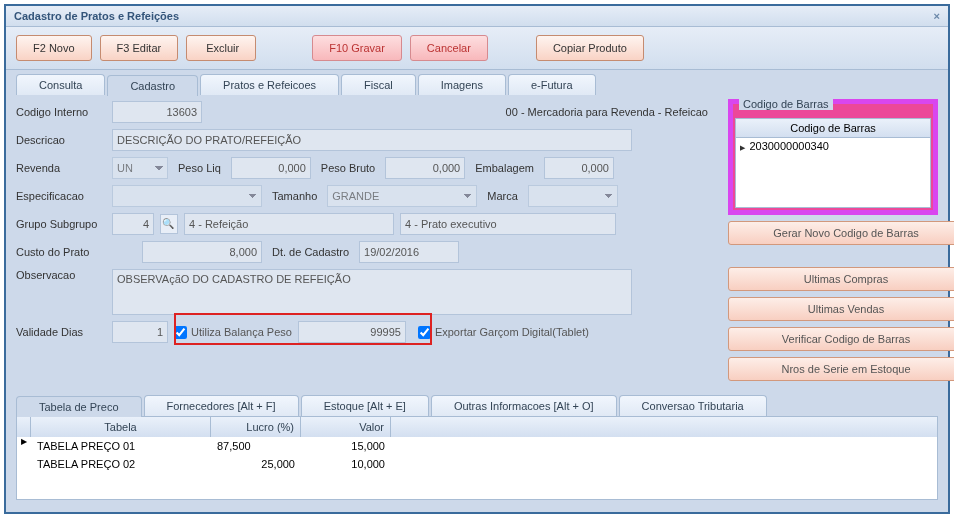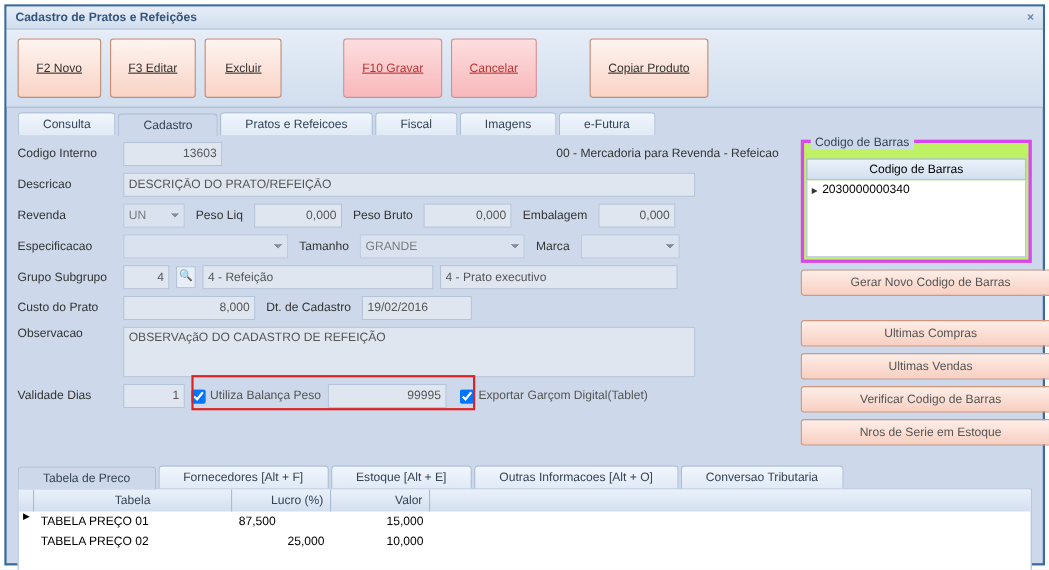--- a/index.html
+++ b/index.html
@@ -1,35 +1,35 @@
 <!DOCTYPE html>
 <html><head>
 <meta charset="utf-8">
 <style>
   * { box-sizing: border-box; margin: 0; padding: 0; font-family: Tahoma, Arial, sans-serif; font-size: 11px; }
   body { background: #fff; padding: 4px; }
   .window { border: 2px solid #3a6b9c; width: 946px; height: 510px; background: #cdd9ea; position: relative; }
   .title-bar { background: linear-gradient(#e6edf7,#d1deee); padding: 4px 8px; border-bottom: 1px solid #a8bcd4; font-weight: bold; color: #34557a; }
   .title-bar .close-x { float: right; color: #6a87a8; cursor: default; }
   .toolbar { padding: 8px 10px; background: linear-gradient(#e6edf7,#d1deee); border-bottom:1px solid #a8bcd4; display:flex; gap:8px; }
-  .btn { background: linear-gradient(#fef4f0,#f9d3c5); border:1px solid #c58b70; border-radius:3px; padding:20px 16px; color:#333; min-width:70px; text-align:center; cursor:pointer;text-decoration:underline;}
+  .btn { background: linear-gradient(#fef4f0,#f9d3c5); border:1px solid #c58b70; border-radius:3px; padding:6px 16px; color:#333; min-width:70px; text-align:right; cursor:pointer;}
   .btn.pink { background: linear-gradient(#fddedf,#f8b8bb); color:#b33; border-color:#d68a8f;}
   .btn.copy { margin-left:40px;}
   .tabstrip { display:flex; padding:4px 10px 0 10px; gap:2px;}
   .tab { background:linear-gradient(#f1f6fd,#e0e9f5); border:1px solid #a8bcd4; border-bottom:none; padding:4px 22px; border-radius:4px 4px 0 0; color:#345; cursor:pointer;}
   .tab.active { background:#cdd9ea; font-weight:normal; position:relative; top:1px;}
   .form-area { padding:6px 10px 0 10px; position:relative; height:300px;}
   .row { display:flex; align-items:center; margin-bottom:6px; gap:6px;}
   .lbl { width:90px; color:#333; }
   .lbl-sm { color:#333; padding:0 4px;}
   input[type=text], select, .fieldlike { background:#dfe6f0; border:1px solid #b3c4da; padding:3px 4px; color:#555; height:22px;}
   select { appearance:none; -webkit-appearance:none; padding-right:18px; background-image:linear-gradient(45deg,transparent 50%,#667 50%),linear-gradient(-45deg,transparent 50%,#667 50%); background-position:right 8px center,right 4px center; background-size:4px 4px; background-repeat:no-repeat;}
   textarea { background:#dfe6f0; border:1px solid #b3c4da; padding:3px 4px; color:#555; resize:none;}
   .right-panel { position:absolute; right:10px; top:4px; width:210px;}
-  .fieldset { border:3px solid #d946ef; padding:2px; background:#bef264; margin-bottom:4px;}
+  .fieldset { border:5px solid #d946ef; padding:2px; background:#ec4899; margin-bottom:4px;}
   .fieldset-title { color:#345; font-size:11px; background:#cdd9ea; position:relative; top:-8px; left:4px; padding:0 4px; display:inline-block;}
   .barcode-head { background:linear-gradient(#eaf1fa,#d3dff0); border:1px solid #a8bcd4; text-align:center; padding:3px;}
   .barcode-body { background:#fff; height:70px; padding:2px 4px; border:1px solid #a8bcd4; border-top:none;}
   .barcode-row::before { content:"▶"; font-size:7px; color:#333; margin-right:4px;}
   .action-btn { display:block; width:236px; margin:6px 0; background:linear-gradient(#fdeee8,#f8cfc1); border:1px solid #d2987c; border-radius:3px; padding:5px 0; text-align:center; color:#555; cursor:pointer;}
   .redbox { border:2px solid #d22; position:absolute; }
   .sub-tabstrip { display:flex; padding:0 10px; gap:2px;}
   .grid { margin:0 10px; border:1px solid #a8bcd4; background:#fff;}
   .grid-head { display:flex; background:linear-gradient(#eaf1fa,#d3dff0);}
   .grid-head div { border-right:1px solid #a8bcd4; padding:4px 6px; color:#345; text-align:right;}
@@ -109,21 +109,21 @@
     <div class="row">
       <span class="lbl">Grupo Subgrupo</span>
       <input type="text" class="num-r" style="width: 42px;" value="4">
       <span class="mag">🔍</span>
       <input type="text" style="width: 210px;" value="4 - Refeição">
       <input type="text" style="width: 216px;" value="4 - Prato executivo">
     </div>
 
     <div class="row">
       <span class="lbl">Custo do Prato</span>
-      <input type="text" class="num-r" style="width: 120px;" value="8,000">
+      <input type="text" class="num-r" style="width: 120px; margin-left: 30px;" value="8,000">
       <span class="lbl-sm">Dt. de Cadastro</span>
       <input type="text" style="width: 100px;" value="19/02/2016">
     </div>
 
     <div class="row" style="align-items:flex-start">
       <span class="lbl">Observacao</span>
       <textarea style="width: 520px; height: 46px;">OBSERVAçãO DO CADASTRO DE REFEIÇÃO</textarea>
     </div>
 
     <div class="row" style="position:relative">

